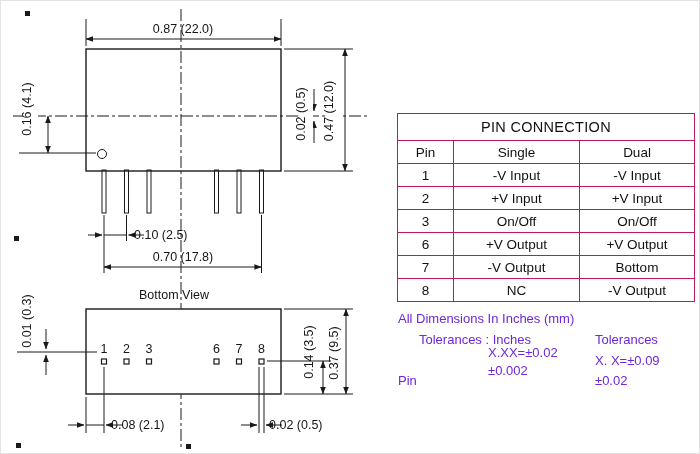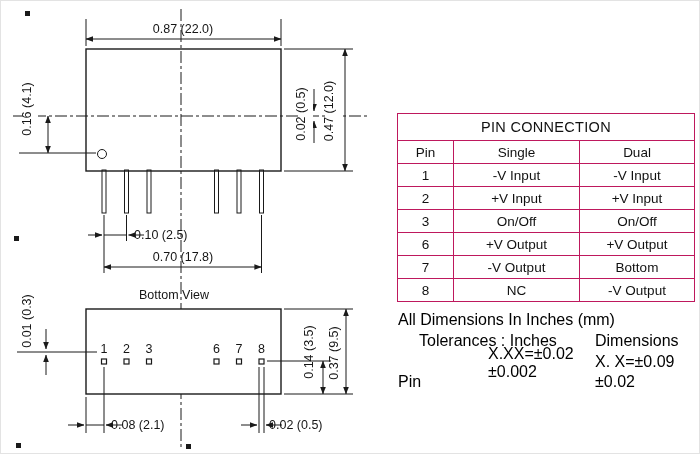--- a/index.html
+++ b/index.html
@@ -15,21 +15,21 @@
   .cl { stroke:#1a1a1a; stroke-width:1; fill:none; stroke-dasharray:12 3 3 3; }
   .mask { fill:#ffffff; stroke:none; }
   .pad { fill:#ffffff; stroke:#1a1a1a; stroke-width:1.2; }
   .sq { fill:#1a1a1a; stroke:none; }
 
   .pin-table { position:absolute; left:396px; top:112px; width:297px; }
   .pin-table table { width:100%; border-collapse:collapse; table-layout:fixed; }
   .pin-table th, .pin-table td { border:1px solid #be185d; text-align:center;
         font-size:13.5px; font-weight:400; color:#111; height:23px; padding:0 2px; }
   .pin-table tr.title th { height:27px; font-size:14.5px; letter-spacing:.3px; }
-  .note { position:absolute; font-size:16px; color:#000000; white-space:nowrap; }
+  .note { position:absolute; font-size:13px; color:#6d28d9; white-space:nowrap; }
 </style>
 </head>
 <body>
 
 <div class="canvas">
 
   <svg width="392" height="454" viewBox="0 0 392 454">
     <defs>
       <marker id="arw" viewBox="0 0 10 10" refX="9.5" refY="5" markerWidth="7.5" markerHeight="7.5" orient="auto-start-reverse">
         <path d="M0,1.2 L10,5 L0,8.8 Z" fill="#1a1a1a"></path>
@@ -205,21 +205,21 @@
         <td>NC</td>
         <td>-V Output</td>
       </tr>
     </tbody>
       </table>
   </div>
 
   <div>
     <div class="note" style="left:397px; top:310px">All Dimensions In Inches (mm)</div>
     <div class="note" style="left:418px; top:331px">Tolerances : Inches</div>
-    <div class="note" style="left:594px; top:331px">Dimensions</div>
+    <div class="note" style="left:594px; top:331px">Tolerances</div>
     <div class="note" style="left:487px; top:344px">X.XX=±0.02</div>
     <div class="note" style="left:594px; top:352px">X. X=±0.09</div>
     <div class="note" style="left:397px; top:372px">Pin</div>
     <div class="note" style="left:487px; top:362px">±0.002</div>
     <div class="note" style="left:594px; top:372px">±0.02</div>
   </div>
 
 </div>
 
 </body></html>

